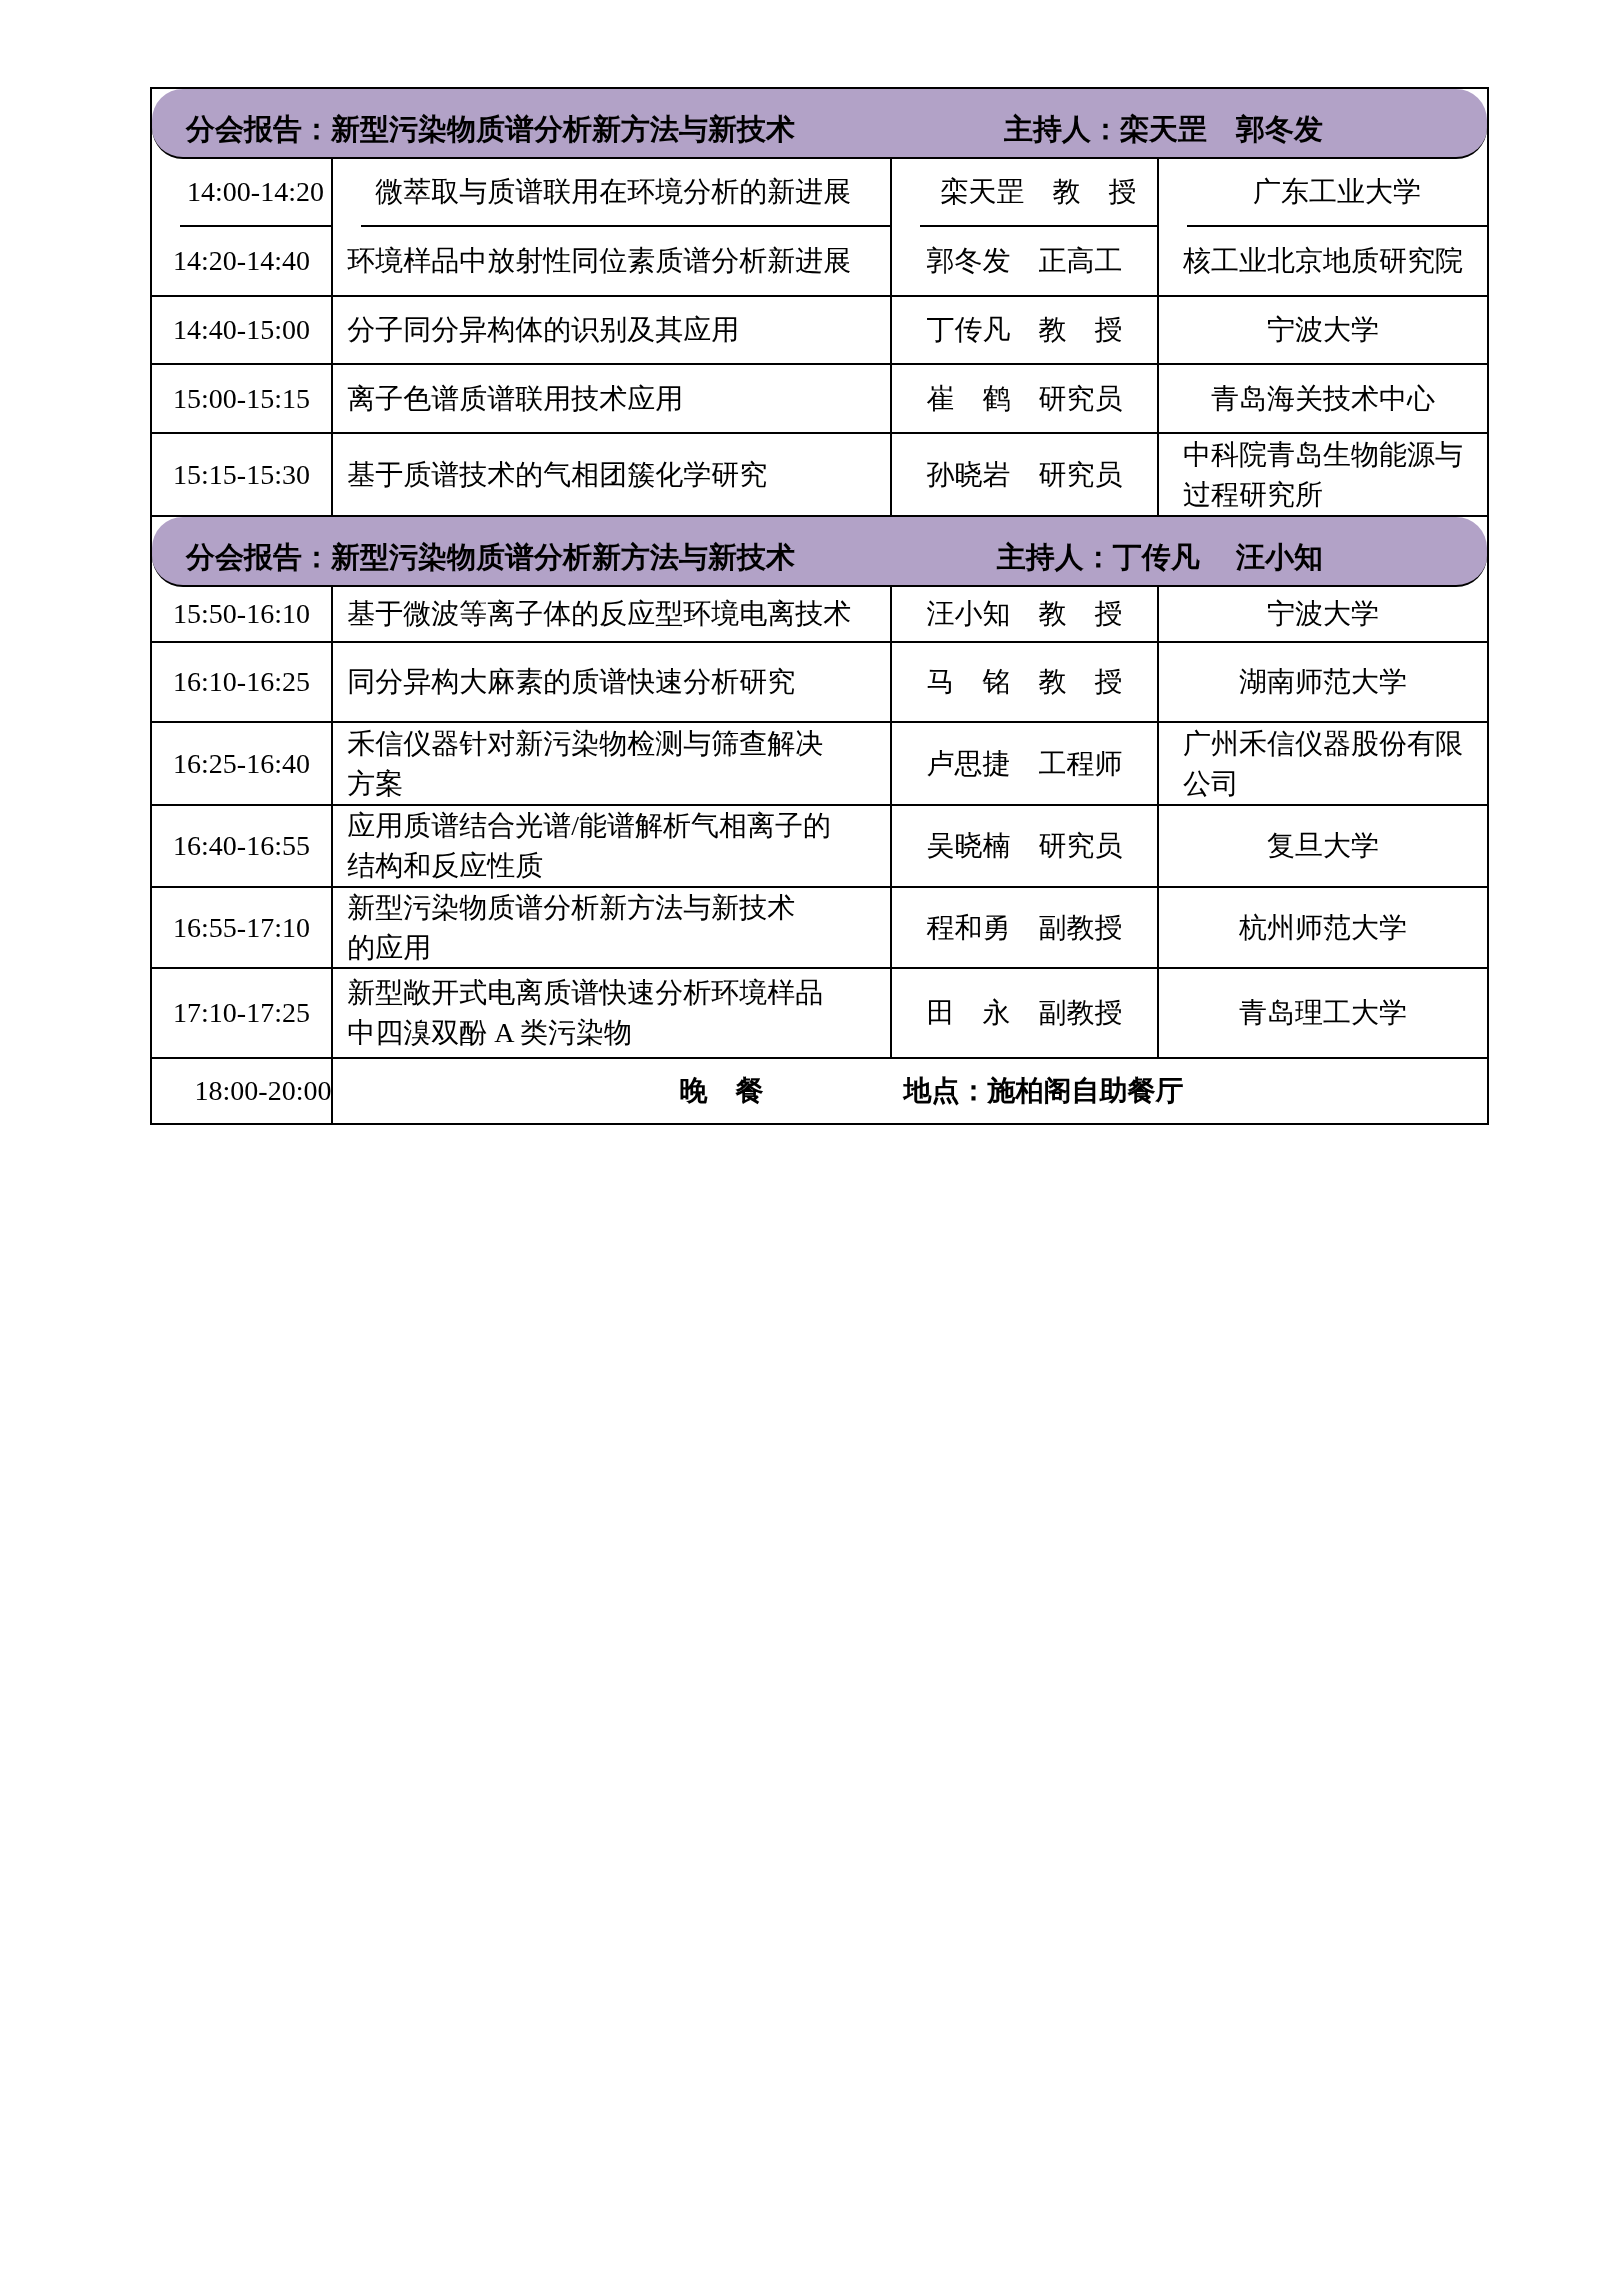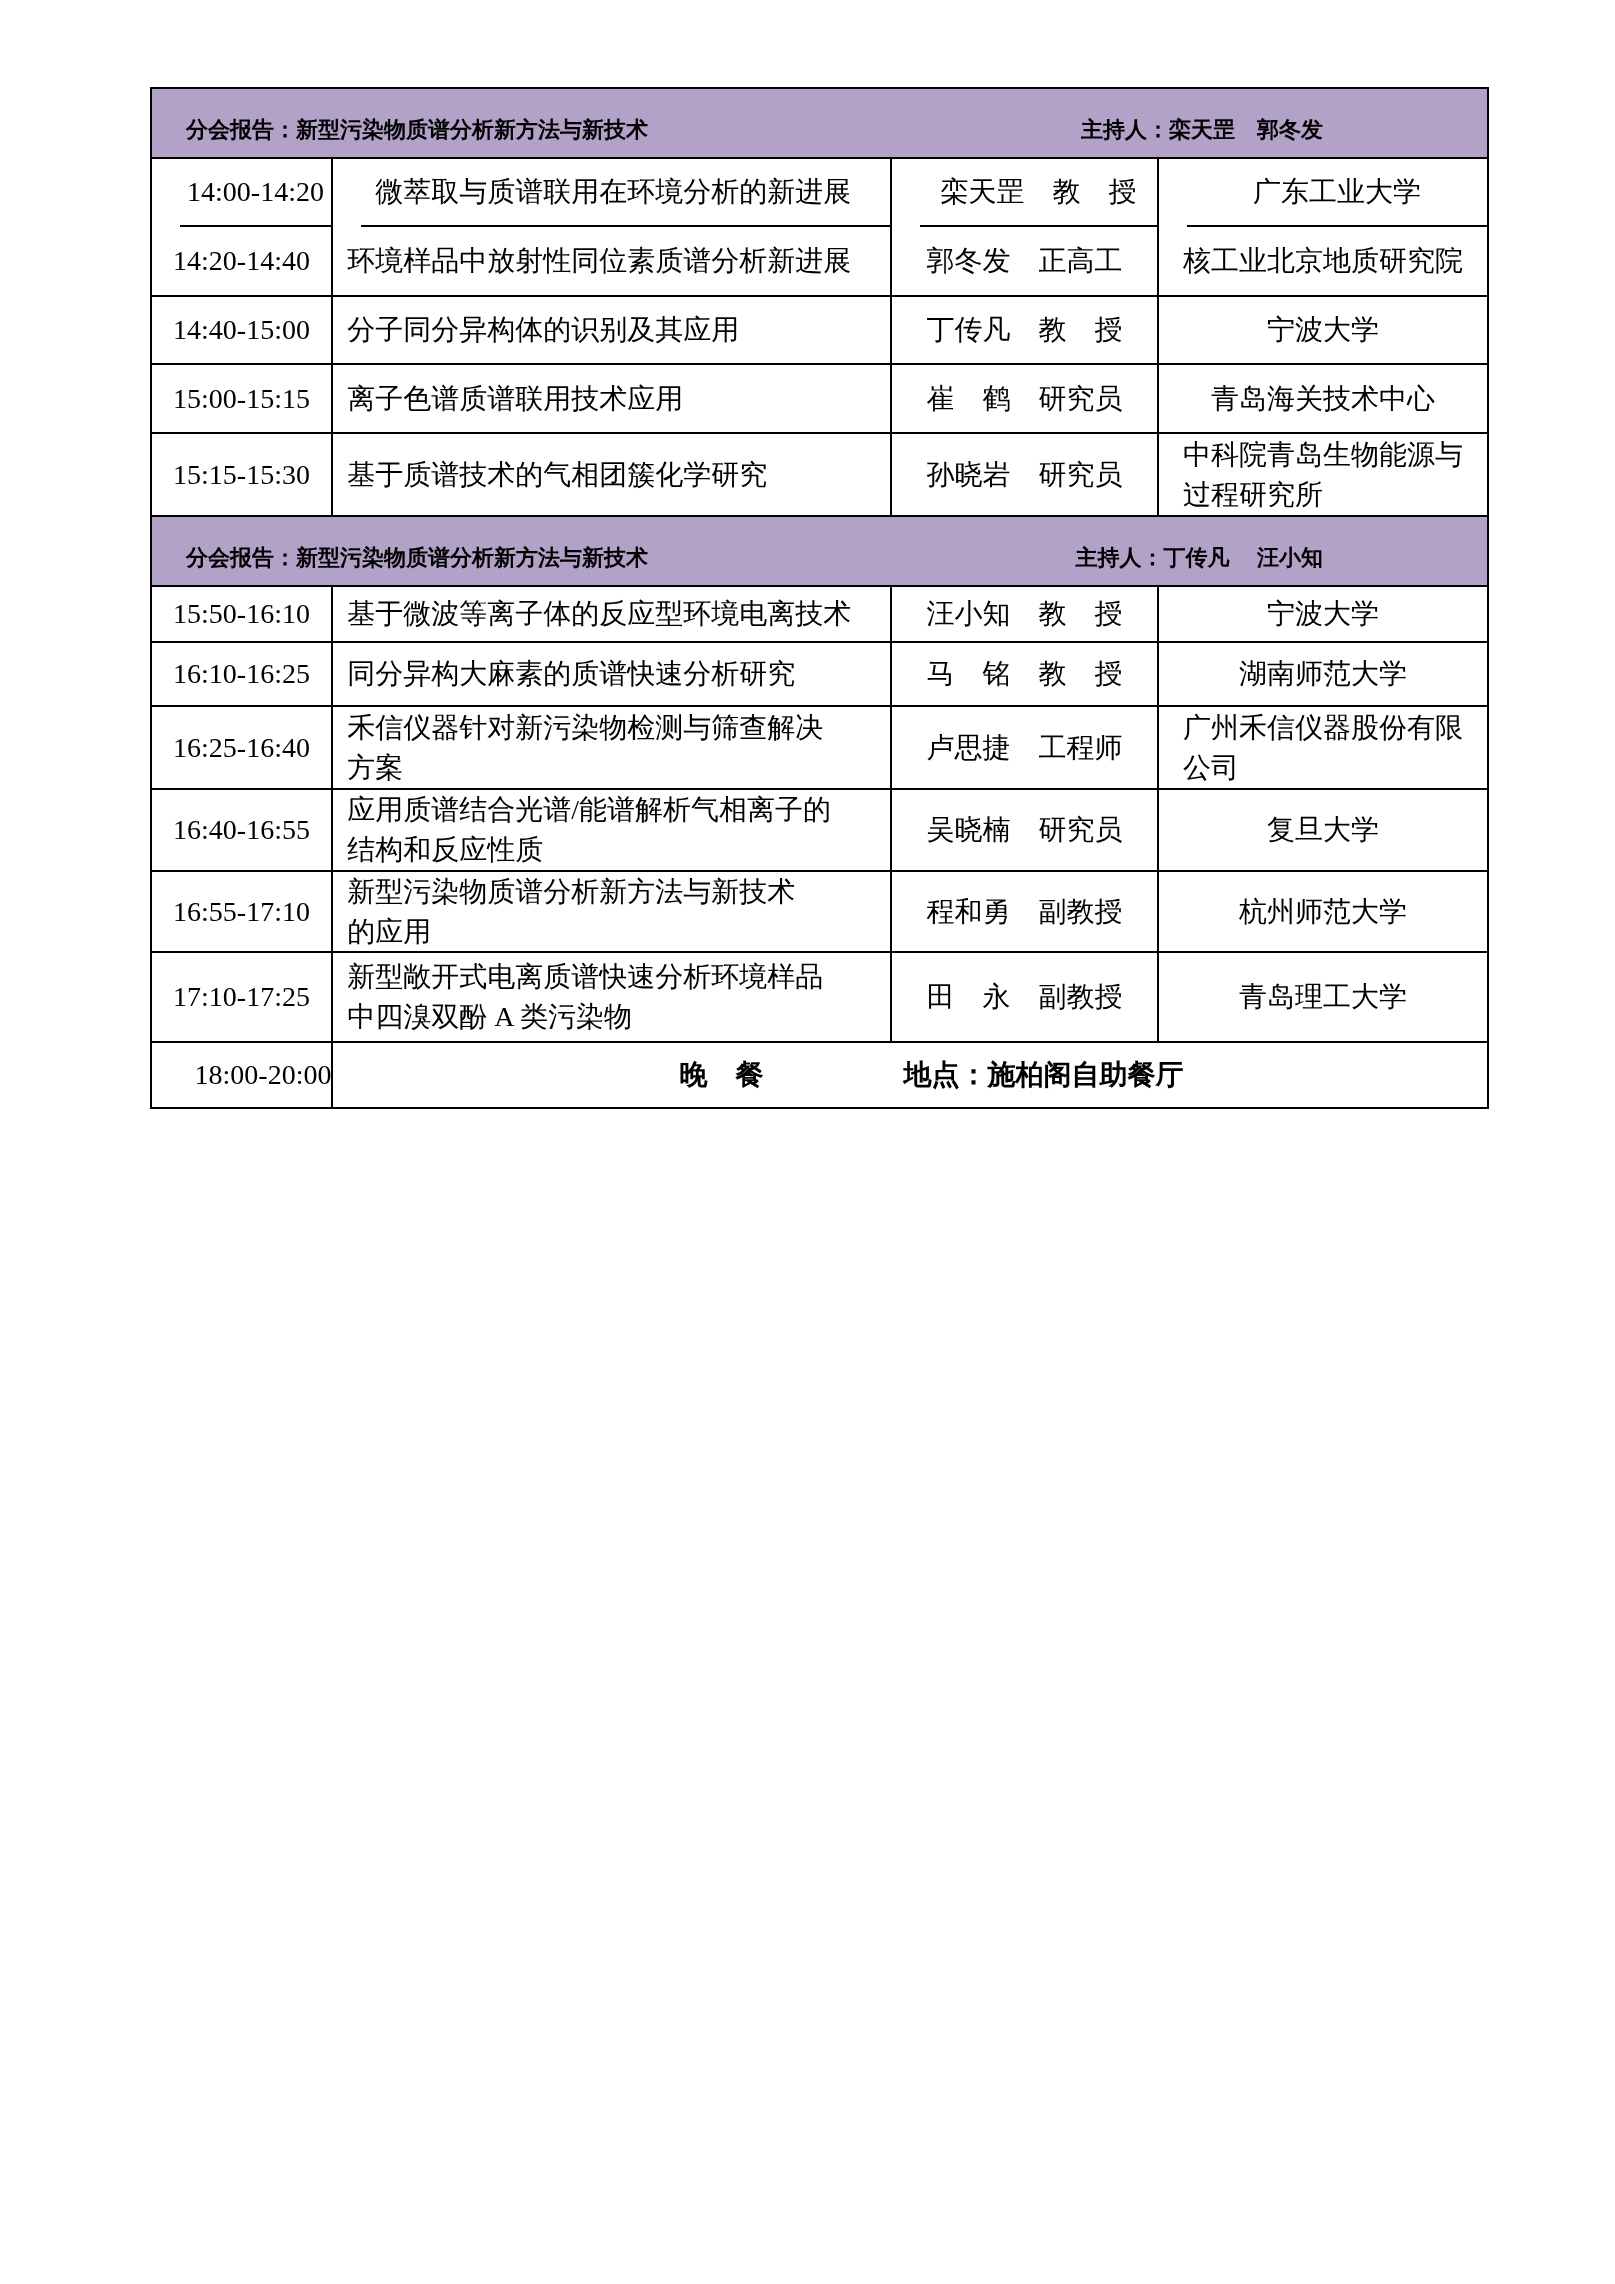--- a/index.html
+++ b/index.html
@@ -31,24 +31,25 @@
     line-height:1.42;
   }
   .t-row > div:last-child{border-right:none;}
   .t-row.last > div{border-bottom:none;padding-left:43px;}
 
   
   .t-row.hdr > div{
     grid-column:1/5;
     background:#b2a2c7;
     font-weight:bold;
-    font-size:22px;
+    font-size:29px;
     justify-content:space-between;
     padding:13px 164px 0 34px;
     white-space:pre;
+    border-radius:31px;
   }
 
   .cell-time{justify-content:center;font-size:27px;white-space:pre;}
   .cell-title{
     justify-content:flex-start;
     padding:0 33px 0 14.3px;
     white-space:pre-wrap;
     text-align:left;
   }
   .cell-speaker{justify-content:center;white-space:pre;text-align:center;}
@@ -71,21 +72,21 @@
   
   .h-hdr1 > div{height:70px;}
   .h-r0  > div{height:68px;margin-left:28px;}
   .h-r1  > div{height:70px;}
   .h-r2  > div{height:68px;}
   .h-r3  > div{height:69px;}
   .h-r4  > div{height:83px;}
   .h-tea > div{height:70px;}
   .h-hdr2> div{height:70px;}
   .h-r5  > div{height:56px;}
-  .h-r6  > div{height:64px;}
+  .h-r6  > div{height:80px;}
   .h-r7  > div{height:83px;}
   .h-r8  > div{height:82px;}
   .h-r9  > div{height:81px;}
   .h-r10 > div{height:90px;}
   .h-din > div{height:64px;}
 </style>
 </head>
 <body>
 
 <div class="page">

